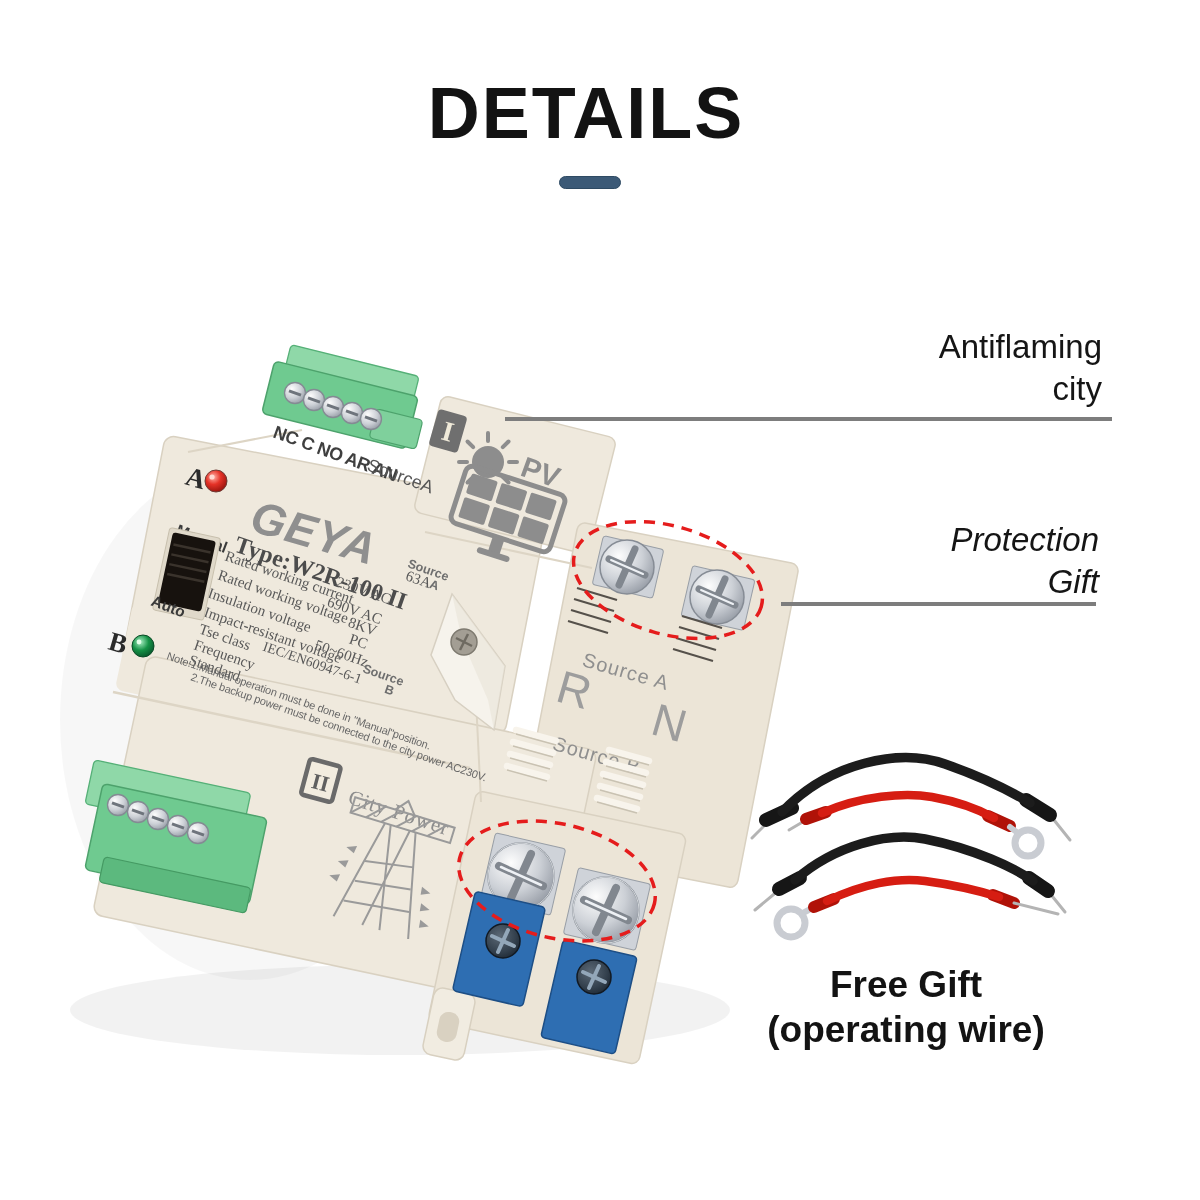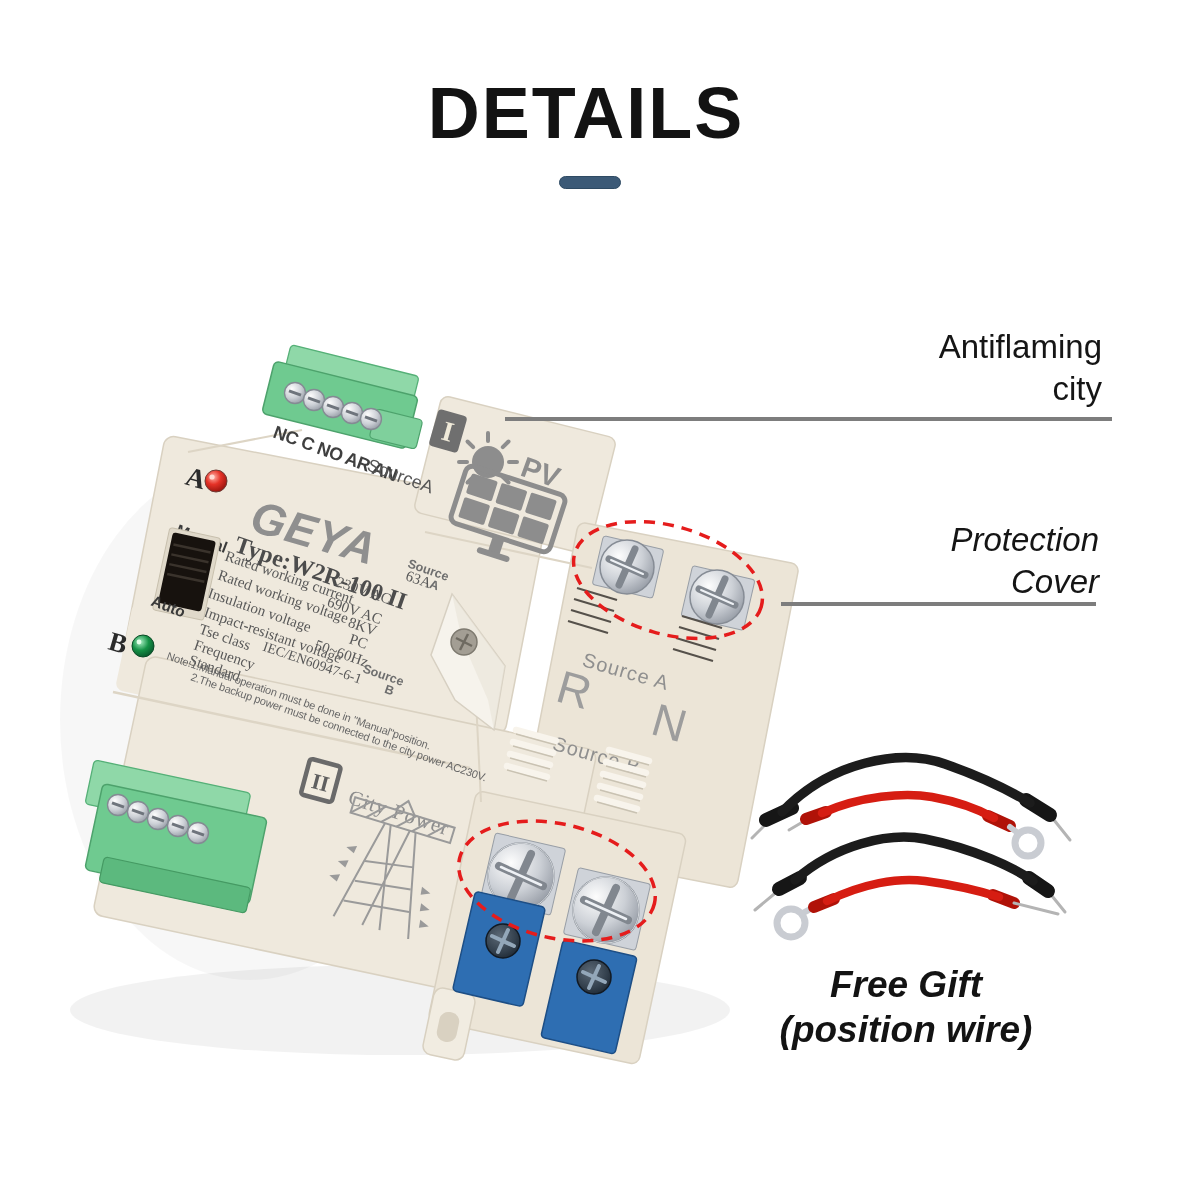--- a/index.html
+++ b/index.html
@@ -6,44 +6,44 @@
   #canvas{position:relative;width:1200px;height:1200px;background:#ffffff;overflow:hidden;
           font-family:"Liberation Sans",sans-serif;}
   #page-title{position:absolute;left:586px;top:72px;transform:translateX(-50%);
     font-size:72px;font-weight:bold;letter-spacing:2px;color:#131313;white-space:nowrap;}
   #title-dash{position:absolute;left:559px;top:176px;width:62px;height:13px;border-radius:7px;
     background:#3c5a77;border:1px solid #2e4a63;box-sizing:border-box;}
   .ann{position:absolute;color:#151515;font-size:33px;line-height:42px;text-align:right;white-space:nowrap;}
   #ann-antiflaming{top:326px;right:98px;}
   #ann-protection{top:519px;right:101px;font-style:italic;}
   #free-gift{position:absolute;left:906px;top:962px;transform:translateX(-50%);
-    font-size:37px;line-height:45px;font-weight:bold;color:#131313;text-align:center;white-space:nowrap;font-style:italic;}
+    font-size:37px;line-height:45px;font-weight:bold;color:#131313;text-align:center;white-space:nowrap;}
   svg{position:absolute;left:0;top:0;}
   svg text{font-family:"Liberation Sans",sans-serif;}
   svg text.serif{font-family:"Liberation Serif",serif;}
 </style>
 </head>
 <body>
 
 <div id="canvas">
 
   <div id="page-title">DETAILS</div>
   <div id="title-dash"></div>
 
   <div class="ann" id="ann-antiflaming">
     <span>Antiflaming</span><br>
     <span>city</span>
   </div>
   <div class="ann" id="ann-protection">
     <span>Protection</span><br>
-    <span>Cover</span>
+    <span>Gift</span>
   </div>
   <div id="free-gift">
     <span>Free Gift</span><br>
-    <span>(position wire)</span>
+    <span>(operating wire)</span>
   </div>
 
   <svg width="1200" height="1200" viewBox="0 0 1200 1200">
     <defs>
       <radialGradient id="gSilver" cx="35%" cy="30%" r="80%">
         <stop offset="0%" stop-color="#fdfdfd"></stop>
           <stop offset="55%" stop-color="#ccd0d6"></stop>
           <stop offset="100%" stop-color="#9096a0"></stop>
       </radialGradient>
       <radialGradient id="gRed" cx="38%" cy="32%" r="75%">

